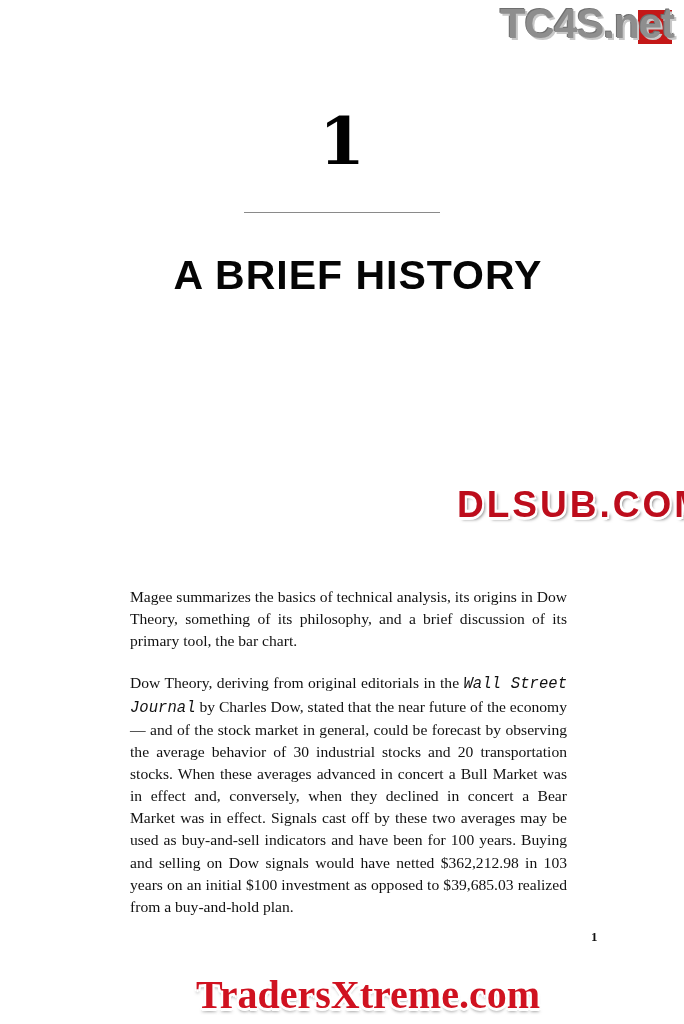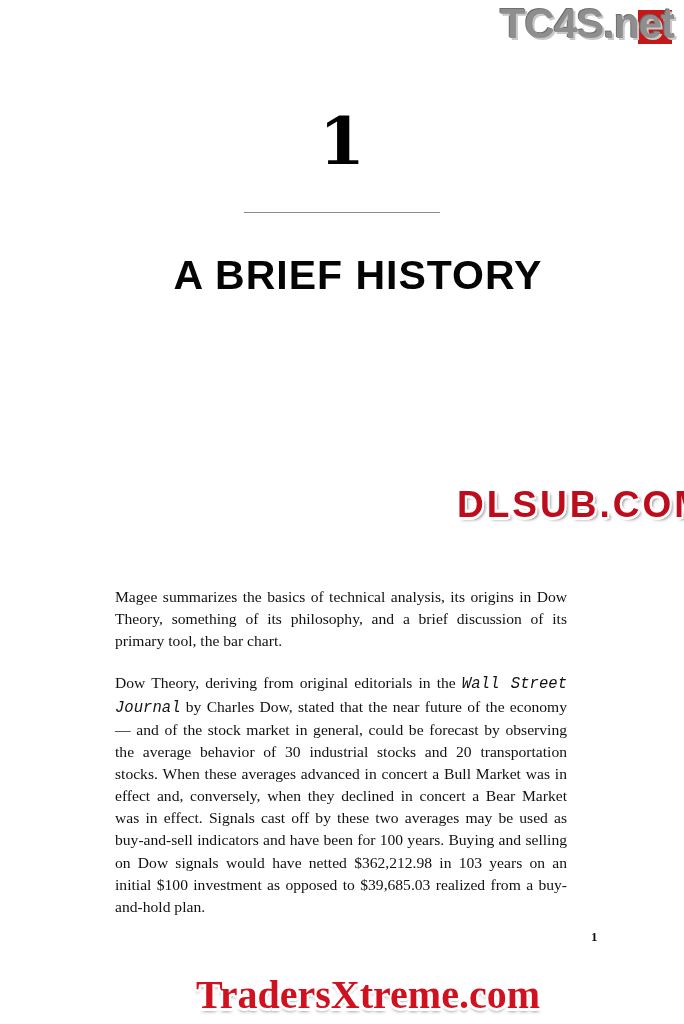--- a/index.html
+++ b/index.html
@@ -111,21 +111,21 @@
   .body-text {
     position: absolute;
     top: 586px;
     left: 115px;
     width: 452px;
     font-size: 15.6px;
     line-height: 1.42;
     text-align: justify;
     color: #111111;
   }
-  .body-text p { margin: 0 0 20px 0; }
+  .body-text p { margin: 0 0 20px 15px; }
   .italic { font-style: italic; font-family: Liberation Mono, monospace; }
 
   
   .page-number {
     position: absolute;
     top: 929px;
     left: 591px;
     font-family: "Liberation Serif", serif;
     font-weight: 700;
     font-size: 13px;

